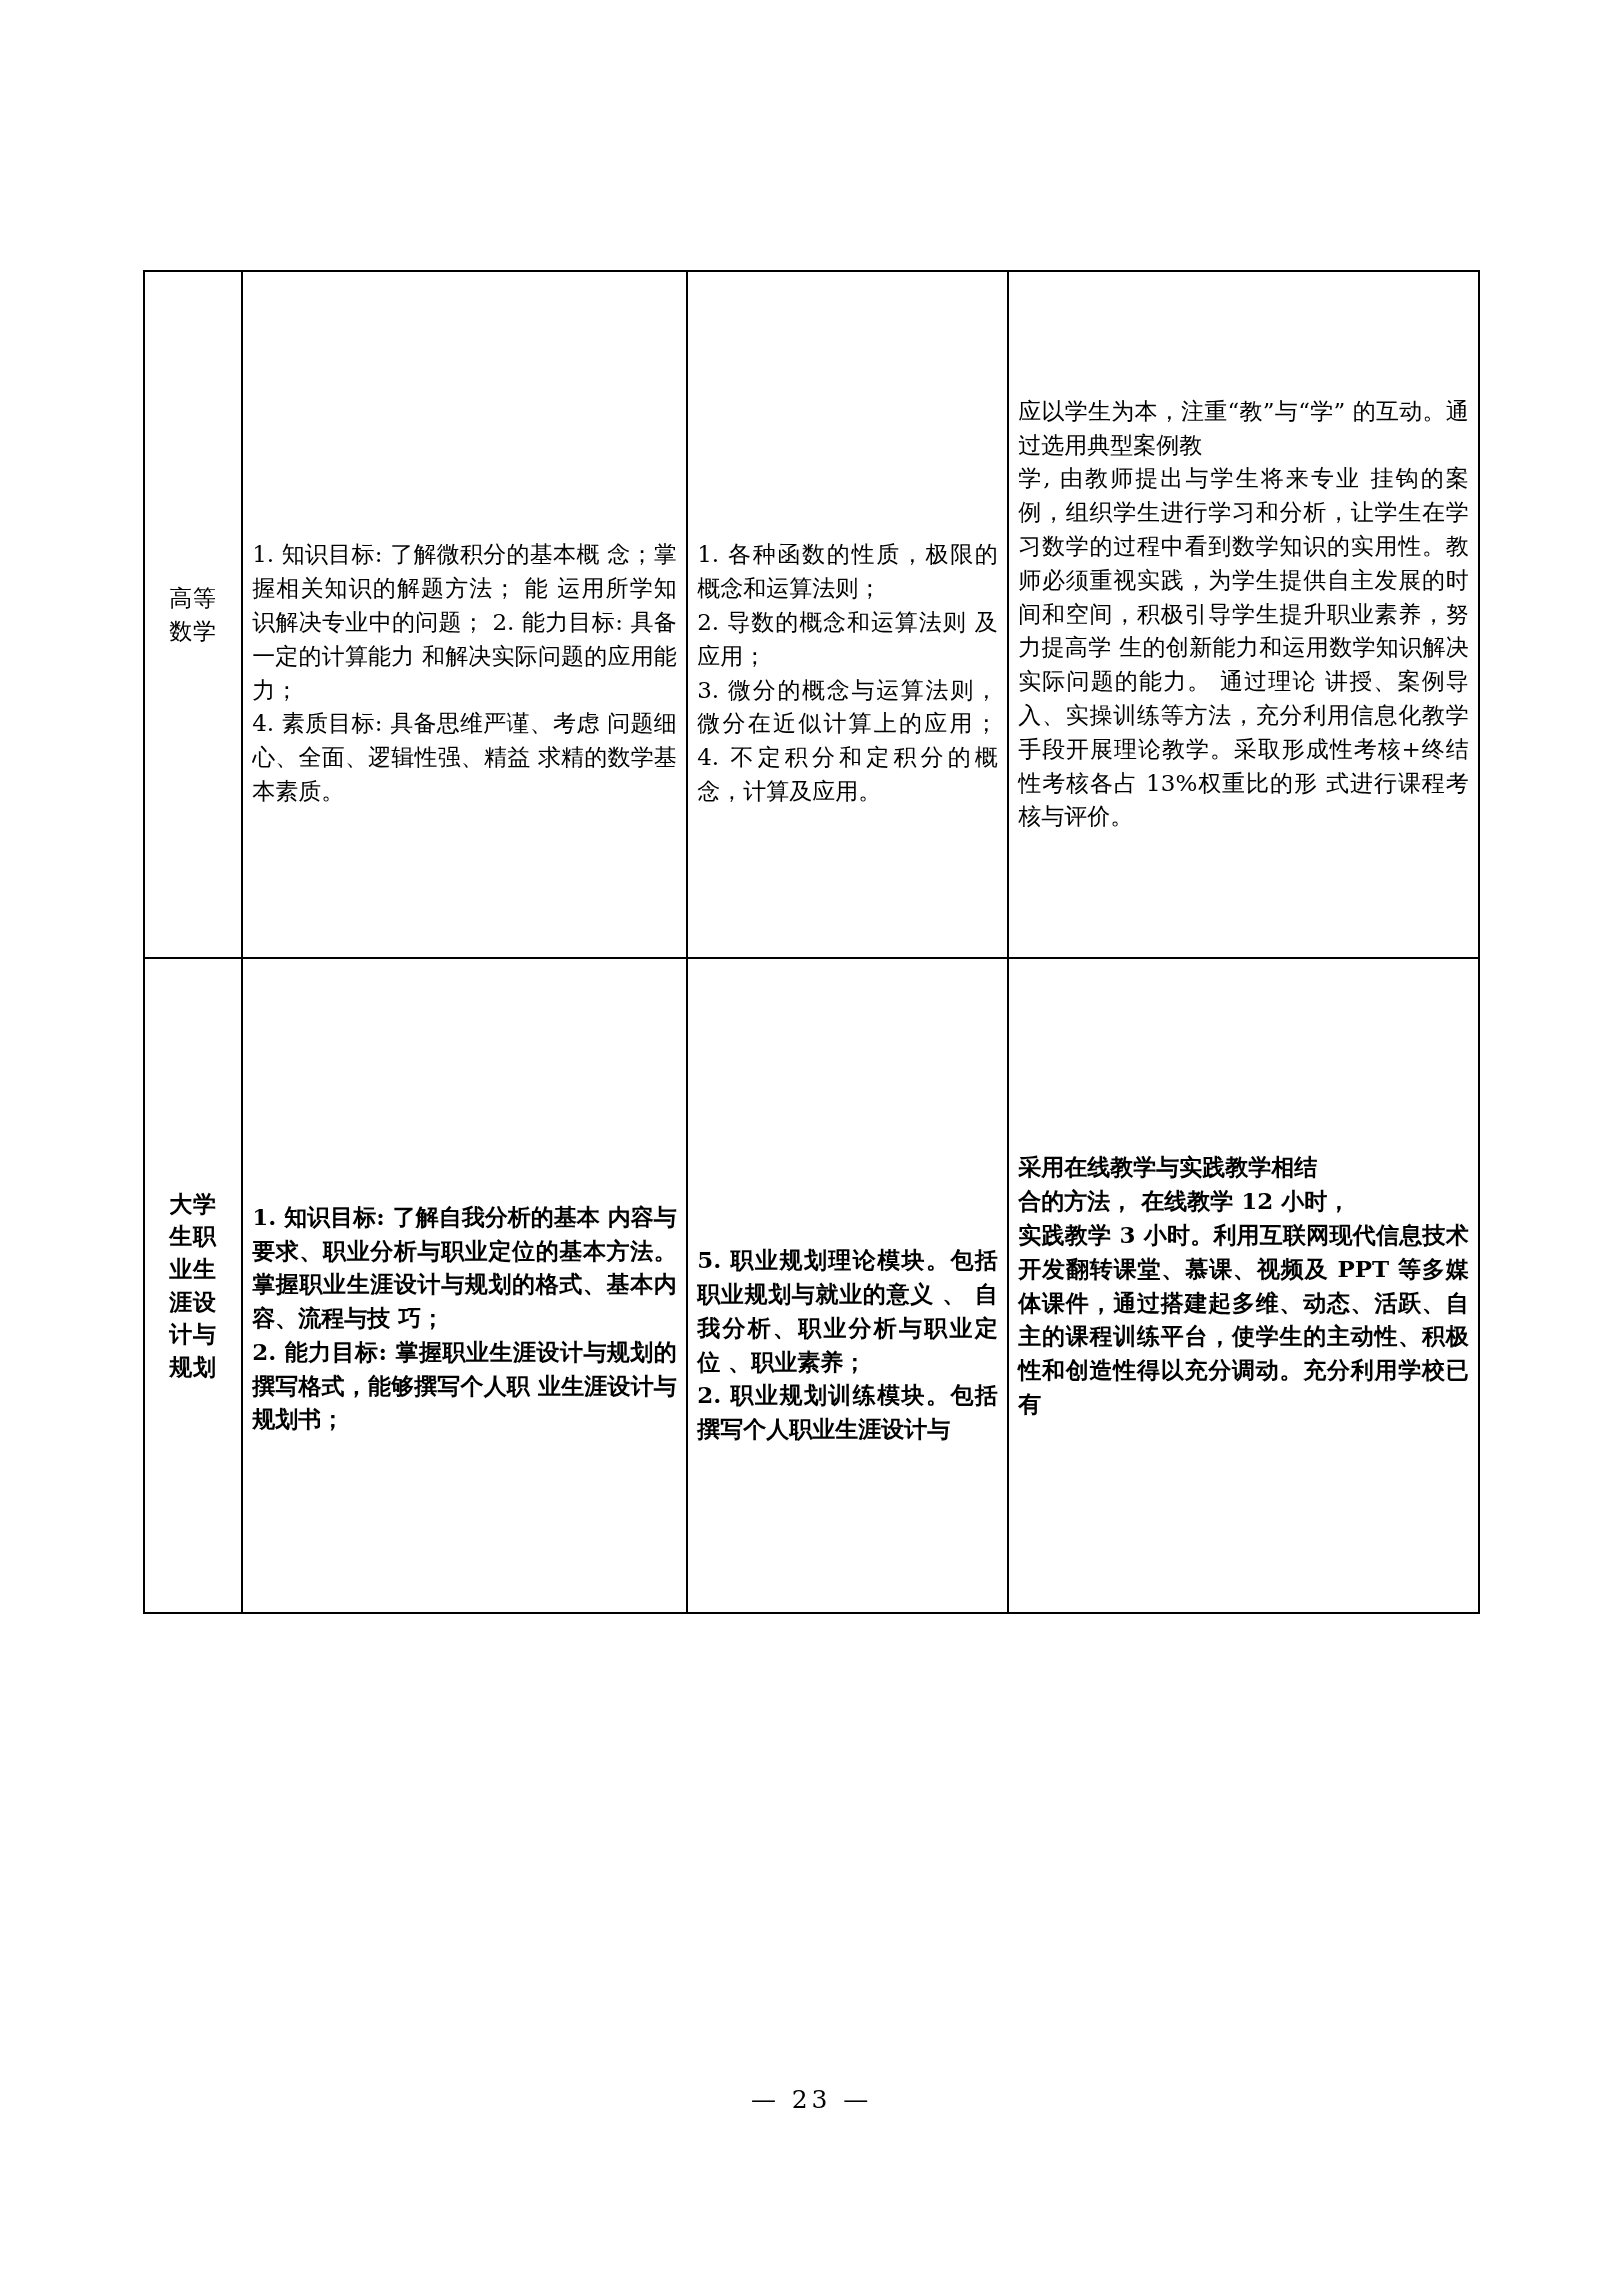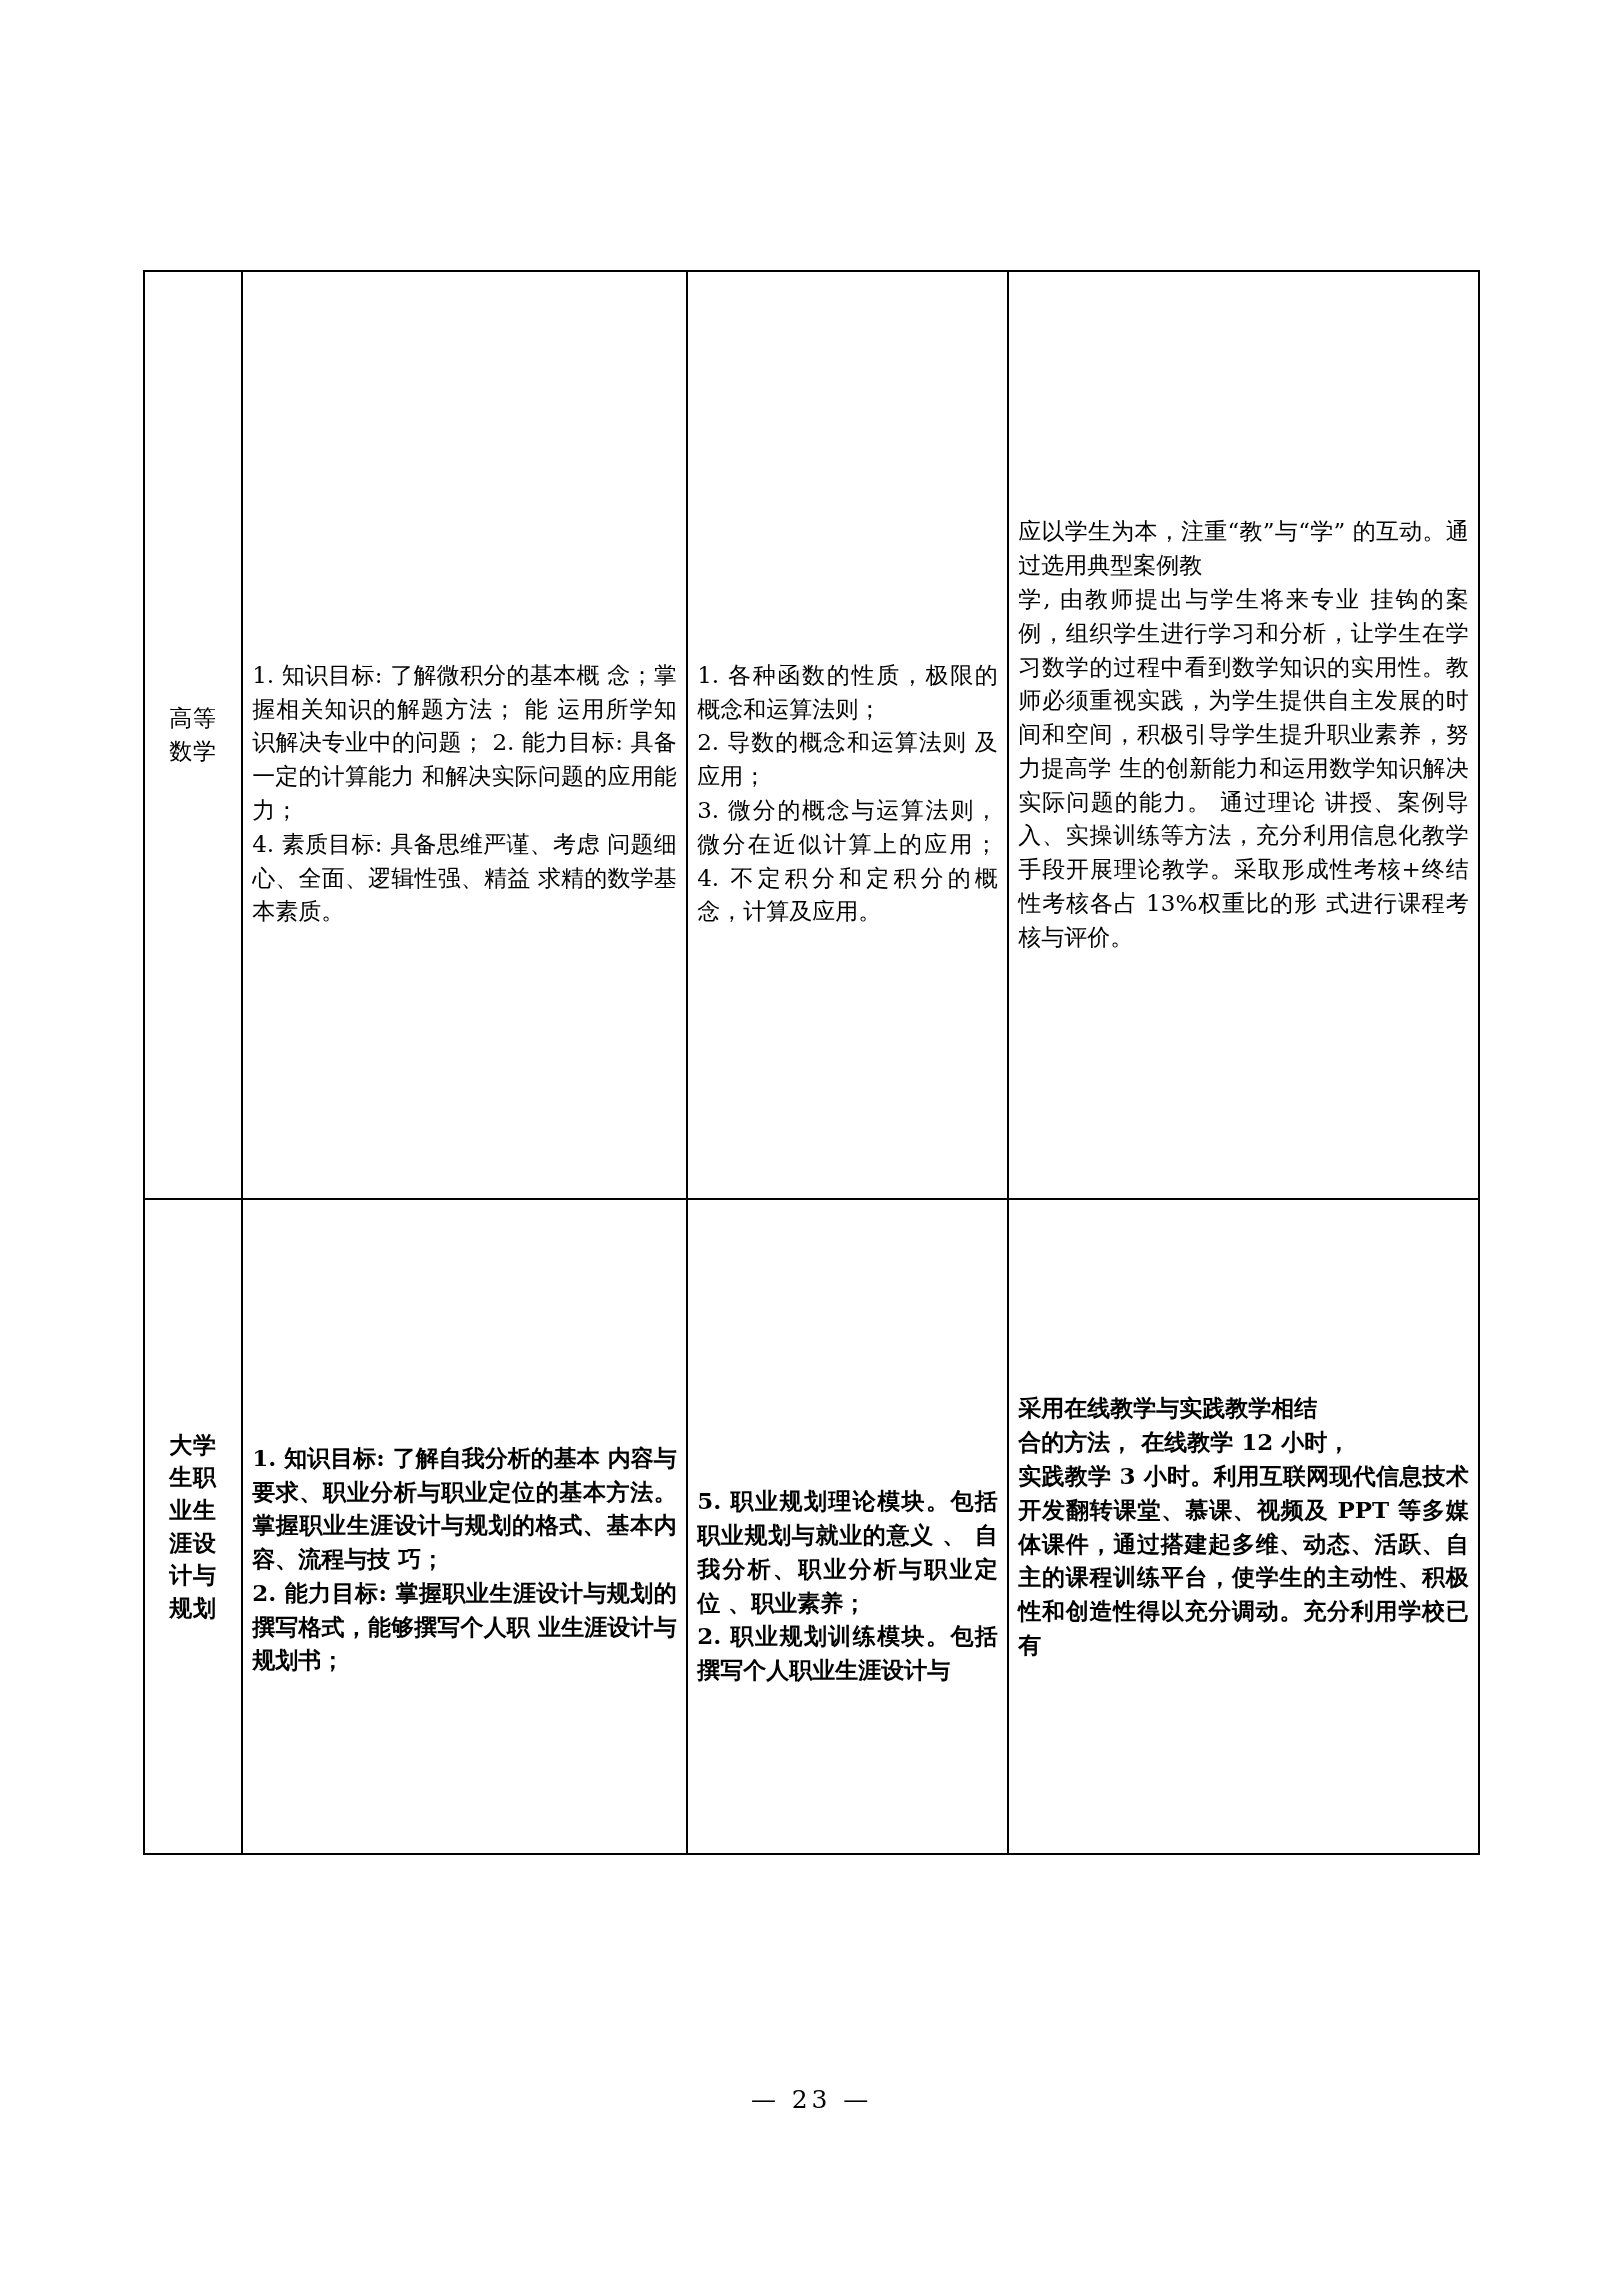--- a/index.html
+++ b/index.html
@@ -52,21 +52,21 @@
     text-align: justify;
     text-justify: inter-ideograph;
   }
   .cell-text p {
     margin: 0;
   }
   .just-center p {
     text-align: justify;
     text-justify: inter-ideograph;
   }
-  .row-a td { height: 928px; }
+  .row-a td { height: 687px; }
   .row-b td { height: 655px; font-weight: bold; }
 
   .tall-cell {
     vertical-align: top;
   }
 
   .page-number {
     position: absolute;
     left: 0;
     top: 2085px;

